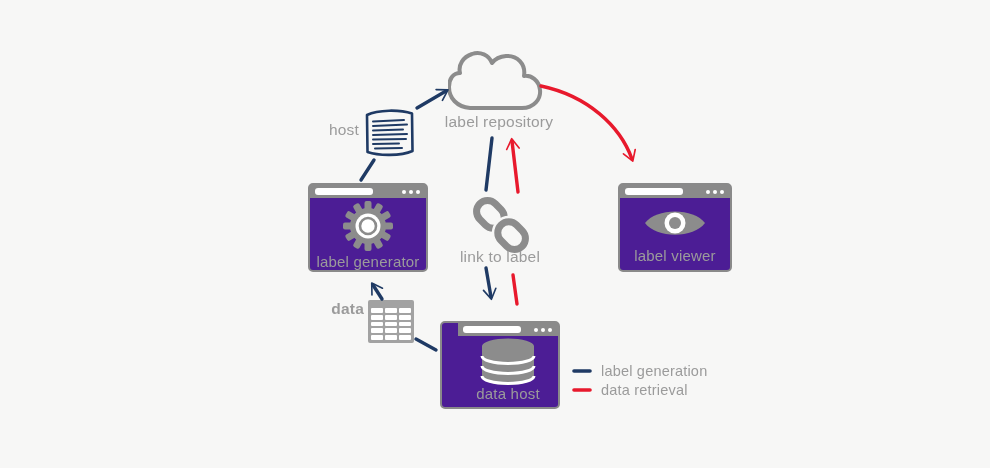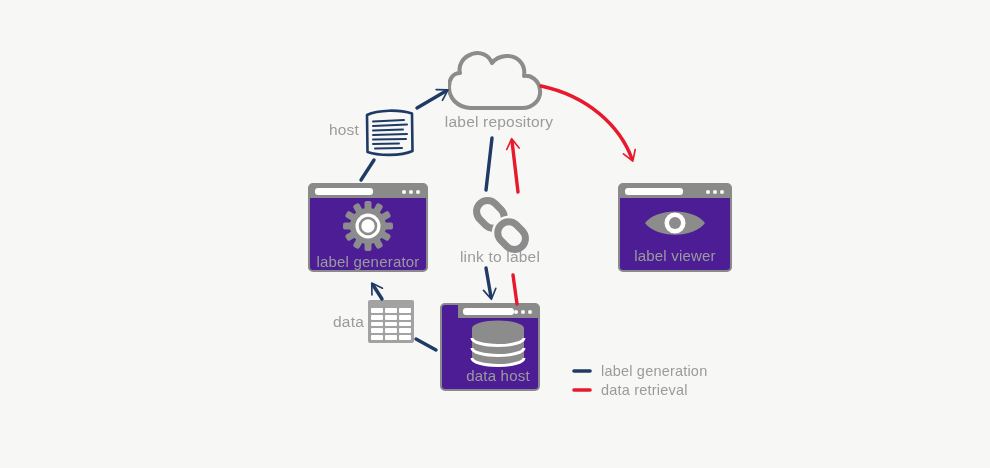--- a/index.html
+++ b/index.html
@@ -81,21 +81,21 @@
         <svg width="64" height="40" viewBox="0 0 64 40">
           <path d="M2,20 C13,4.5 51,4.5 62,20 C51,35.5 13,35.5 2,20 Z" fill="#8c8c8c"></path>
           <circle cx="32" cy="20" r="10.5" fill="#fff"></circle>
           <circle cx="32" cy="20" r="6" fill="#8c8c8c"></circle>
         </svg>
       </div>
       <div class="win-label">label viewer</div>
     </div>
   </div>
 
-  <div class="win" style="left:440px;top:303px;width:100px;height:88px;padding-left:16px;">
+  <div class="win" style="left:440px;top:321px;width:120px;height:88px;padding-left:16px;">
     <div class="titlebar">
       <div class="addrbar"></div>
       <div class="dots">
           <i></i>
           <i></i>
           <i></i>
         </div>
     </div>
     <div class="win-body">
       <div class="win-icon">
@@ -171,21 +171,21 @@
     <path d="M486,268 L491,297" fill="none" stroke="#1f3a64" stroke-width="3.4" stroke-linecap="round" marker-end="url(#ah-gen)"></path>
 
     <path d="M517,304 L513,275" fill="none" stroke="#e8192c" stroke-width="3.4" stroke-linecap="round"></path>
     <path d="M518,192 L512,141" fill="none" stroke="#e8192c" stroke-width="3.4" stroke-linecap="round" marker-end="url(#ah-ret)"></path>
     <path d="M541,86 C588,96 620,126 632,159" fill="none" stroke="#e8192c" stroke-width="3.4" stroke-linecap="round" marker-end="url(#ah-ret)"></path>
   </svg>
 
   <div class="lbl center" style="left:499px;top:113px;">label repository</div>
   <div class="lbl" style="right:631px;top:121px;">host</div>
   <div class="lbl center" style="left:500px;top:248px;text-align:center;">link to label</div>
-  <div class="lbl" style="right:626px;top:313px;">data</div>
+  <div class="lbl" style="right:626px;top:300px;font-weight:bold;">data</div>
 
   <div class="legend">
     <div class="legend-row">
       <svg width="20" height="6" viewBox="0 0 20 6">
         <line x1="2" y1="3" x2="18" y2="3" stroke="#1f3a64" stroke-width="3.6" stroke-linecap="round"></line>
       </svg>
       <span class="txt">label generation</span>
     </div>
     <div class="legend-row">
       <svg width="20" height="6" viewBox="0 0 20 6">

